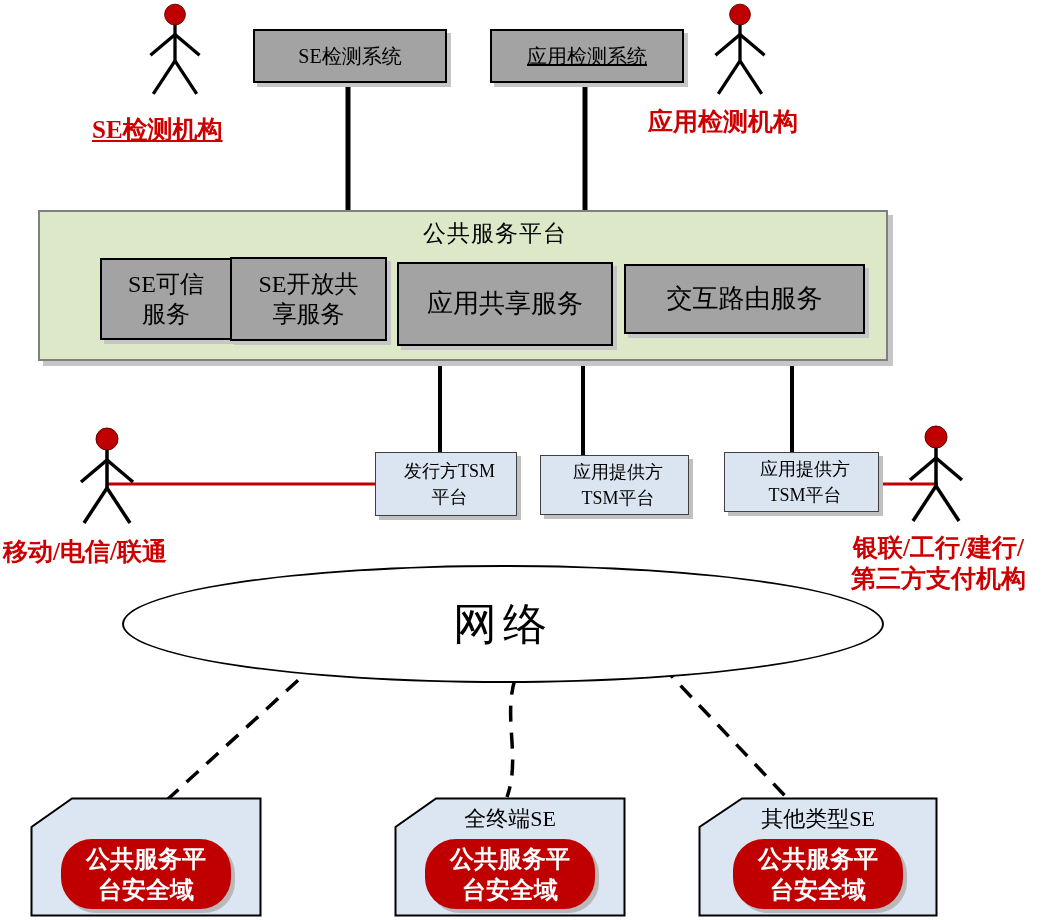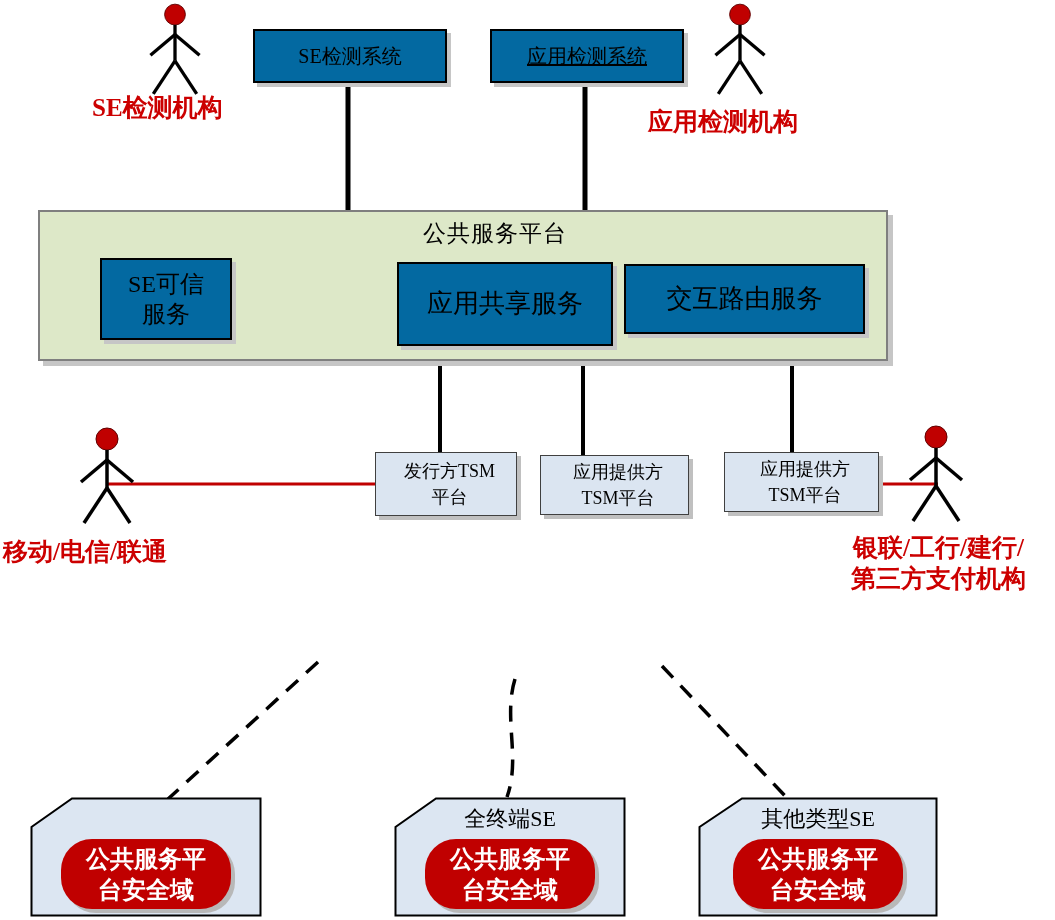--- a/index.html
+++ b/index.html
@@ -5,21 +5,21 @@
   html,body{margin:0;padding:0;background:#fff;}
   #canvas{
     position:relative;width:1055px;height:920px;background:#fff;overflow:hidden;
     font-family:"Liberation Serif","DejaVu Serif",serif;color:#000;
   }
   .abs{position:absolute;}
   svg{display:block;}
 
   
   .wbox{
-    position:absolute;background:#0369a1;border:2px solid #000;
+    position:absolute;background:#a3a3a3;border:2px solid #000;
     box-shadow:4px 4px 0 #c6c6c6;
     display:flex;align-items:center;justify-content:center;
     text-align:center;white-space:pre-line;line-height:1.25;
   }
   .sysbox{font-size:20px;}
 
   
   .platform{
     position:absolute;left:38px;top:210px;width:846px;height:147px;
     background:#dde8c8;border:2px solid #7f7f7f;box-shadow:5px 5px 0 #c6c6c6;
@@ -111,44 +111,49 @@
   </svg>
   <svg class="abs" style="left:900px;top:424px;" width="72" height="100" viewBox="0 0 72 100">
     <circle cx="36" cy="13" r="11" fill="#c00000" stroke="#600000"></circle>
     <line x1="36" y1="24" x2="36" y2="62" stroke="#000" stroke-width="3.5"></line>
     <line x1="36" y1="34" x2="10" y2="56" stroke="#000" stroke-width="3.5"></line>
     <line x1="36" y1="34" x2="62" y2="56" stroke="#000" stroke-width="3.5"></line>
     <line x1="36" y1="62" x2="13" y2="97" stroke="#000" stroke-width="3.5"></line>
     <line x1="36" y1="62" x2="59" y2="97" stroke="#000" stroke-width="3.5"></line>
   </svg>
 
-  <div class="redlabel" style="left:92px;top:92px;">SE检测机构</div>
+  <div class="redlabel" style="left:92px;top:114px;text-decoration:underline;">SE检测机构</div>
   <div class="redlabel" style="left:648px;top:106px;">应用检测机构</div>
   <div class="redlabel" style="left:822px;top:532px;width:233px;text-align:center;">银联/工行/建行/
 第三方支付机构</div>
   <div class="redlabel" style="left:3px;top:536px;">移动/电信/联通</div>
 
   <div class="wbox sysbox" style="left:253px;top:29px;width:190px;height:50px;">SE检测系统</div>
   <div class="wbox sysbox" style="left:490px;top:29px;width:190px;height:50px;text-decoration:underline;">应用检测系统</div>
 
   <div class="platform">
     <div class="platform-title">公共服务平台</div>
     <div class="wbox" style="left:60px;top:46px;width:128px;height:78px;font-size:24px;">SE可信
 服务</div>
+    <div class="wbox" style="left:190px;top:45px;width:153px;height:80px;font-size:24px;">SE开放共
+享服务</div>
     <div class="wbox" style="left:357px;top:50px;width:212px;height:80px;font-size:26px;">应用共享服务</div>
     <div class="wbox" style="left:584px;top:52px;width:237px;height:66px;font-size:26px;">交互路由服务</div>
   </div>
 
   <div class="tsm" style="left:375px;top:452px;width:133px;height:62px;">发行方TSM
 平台</div>
   <div class="tsm" style="left:540px;top:455px;width:140px;height:58px;">应用提供方
 TSM平台</div>
   <div class="tsm" style="left:724px;top:452px;width:146px;height:58px;">应用提供方
 TSM平台</div>
 
+  <div class="ellipse">
+    <span>网络</span>
+  </div>
 
   <div class="card" style="left:30px;top:797px;">
     <svg class="cardbg" width="232" height="120" viewBox="0 0 232 120">
       <path d="M 42 1.5 H 230.5 V 118.5 H 1.5 V 30 Z" fill="#dce6f2" stroke="#000" stroke-width="2"></path>
     </svg>
     <div class="zonebox">公共服务平
 台安全域</div>
   </div>
 
   <div class="card" style="left:394px;top:797px;">

